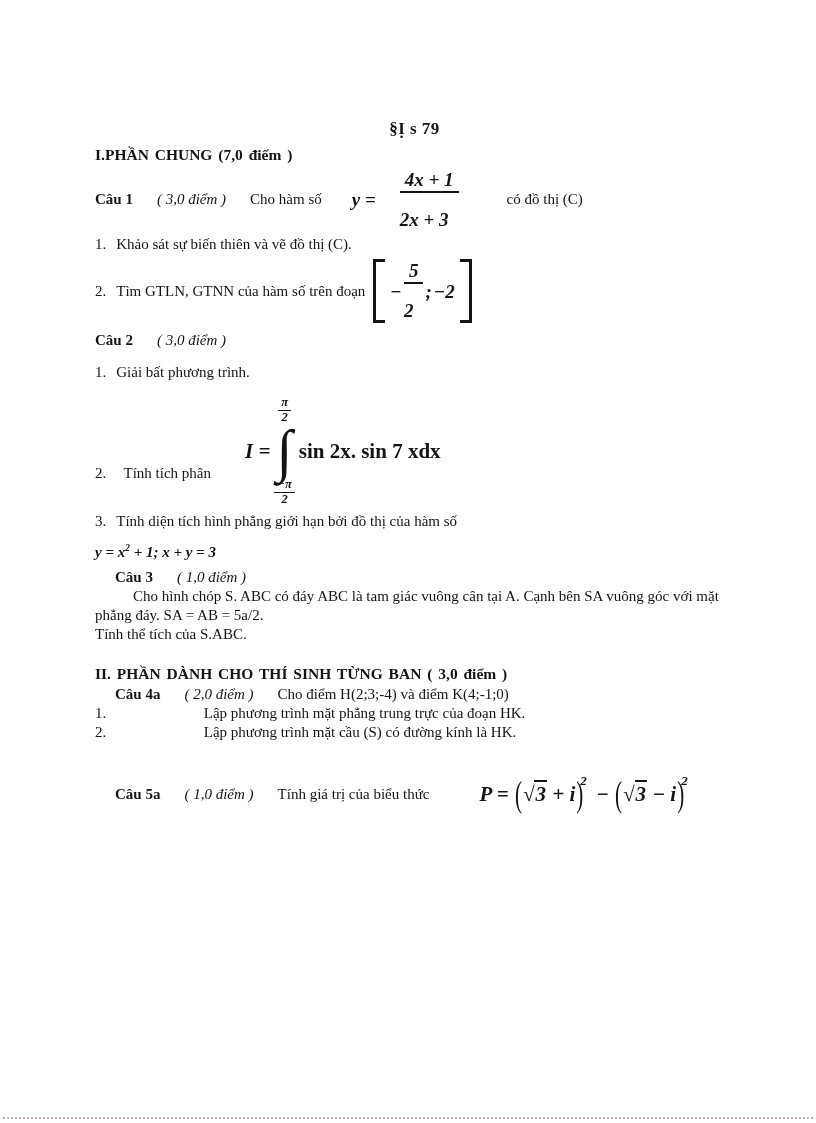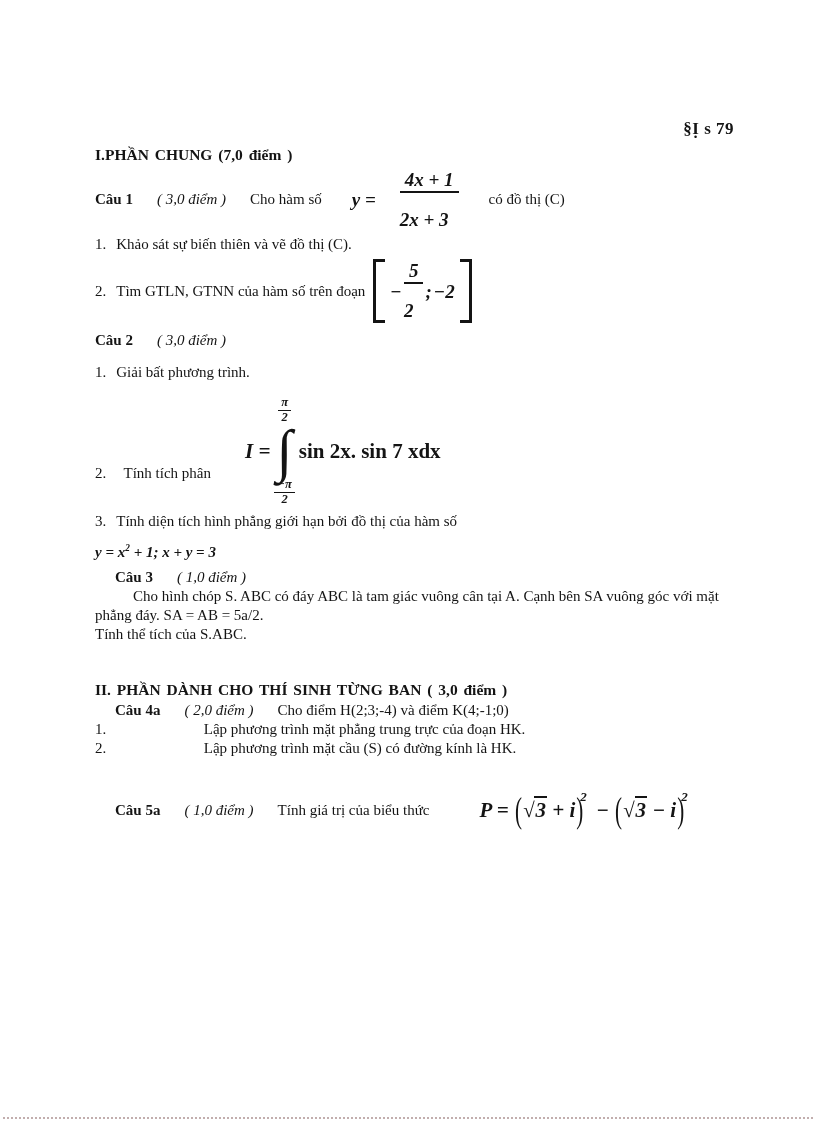--- a/index.html
+++ b/index.html
@@ -6,21 +6,21 @@
   .page{
     width:816px;height:1123px;position:relative;margin:0 auto;
     background:#ffffff;color:#141414;
     font-family:"Liberation Serif","DejaVu Serif",serif;
     font-size:15px;line-height:1.25;
     overflow:hidden;box-sizing:border-box;
   }
   .content{position:absolute;top:118px;left:95px;right:82px;}
   .bold{font-weight:bold;}
   .ital{font-style:italic;}
-  .title{text-align:right;font-weight:bold;font-size:17px;margin-bottom:6px;letter-spacing:.5px;}
+  .title{text-align:center;font-weight:bold;font-size:17px;margin-bottom:6px;letter-spacing:.5px;}
   .h-section{font-weight:bold;font-size:15.5px;margin:2px 0 2px 0;}
   .row{display:flex;align-items:center;flex-wrap:nowrap;}
   .gap6{gap:24px;}
   .math{font-weight:bold;font-style:italic;font-size:19px;white-space:nowrap;}
   
   .frac{display:inline-flex;flex-direction:column;align-items:flex-start;vertical-align:middle;line-height:1.05;}
   .frac .num{border-bottom:2px solid #141414;padding:0 5px 1px 5px;}
   .frac .den{padding-top:1px;margin-top:16px;}
   
   .bracket-box{display:inline-flex;align-items:center;height:64px;}
@@ -58,21 +58,21 @@
 
     <div class="row gap6" style="height:66px;">
       <span class="bold">Câu 1</span>
       <span class="ital">( 3,0 điểm )</span>
       <span>Cho hàm số</span>
       <span class="math" style="margin-left:6px;">y =</span>
       <span class="math frac">
         <span class="num">4x + 1</span>
         <span class="den">2x + 3</span>
       </span>
-      <span style="margin-left:6px;">có đồ thị (C)</span>
+      <span style="margin-left:24px;">có đồ thị (C)</span>
     </div>
 
     <div class="row" style="margin-top:2px;">
       <span>1.</span>
       <span class="n-gap"></span>
       <span>Khảo sát sự biến thiên  và vẽ đồ thị (C).</span>
     </div>
 
     <div class="row" style="height:72px;margin-top:2px;">
       <span>2.</span>
@@ -136,21 +136,21 @@
       <span>+ 1; x + y = 3</span>
     </div>
 
     <div class="row gap6 indent1" style="margin-top:6px;">
       <span class="bold">Câu 3</span>
       <span class="ital">( 1,0 điểm )</span>
     </div>
     <div class="para-indent" style="margin-top:1px;">Cho hình  chóp  S. ABC có đáy ABC là tam  giác  vuông  cân  tại A. Cạnh  bên SA vuông góc với mặt phẳng  đáy. SA = AB = 5a/2.</div>
     <div>Tính  thể tích  của S.ABC.</div>
 
-    <div class="h-section word-sp" style="margin-top:36px;">II. PHẦN  DÀNH CHO THÍ SINH TỪNG BAN ( 3,0  điểm )</div>
+    <div class="h-section word-sp" style="margin-top:20px;">II. PHẦN  DÀNH CHO THÍ SINH TỪNG BAN ( 3,0  điểm )</div>
 
     <div class="row gap6 indent1">
       <span class="bold">Câu 4a</span>
       <span class="ital">( 2,0 điểm )</span>
       <span>Cho điểm  H(2;3;-4) và điểm  K(4;-1;0)</span>
     </div>
     <div>
       <span class="tab-num">1.</span>
       <span>Lập phương  trình  mặt phẳng   trung  trực của đoạn HK.</span>
     </div>

